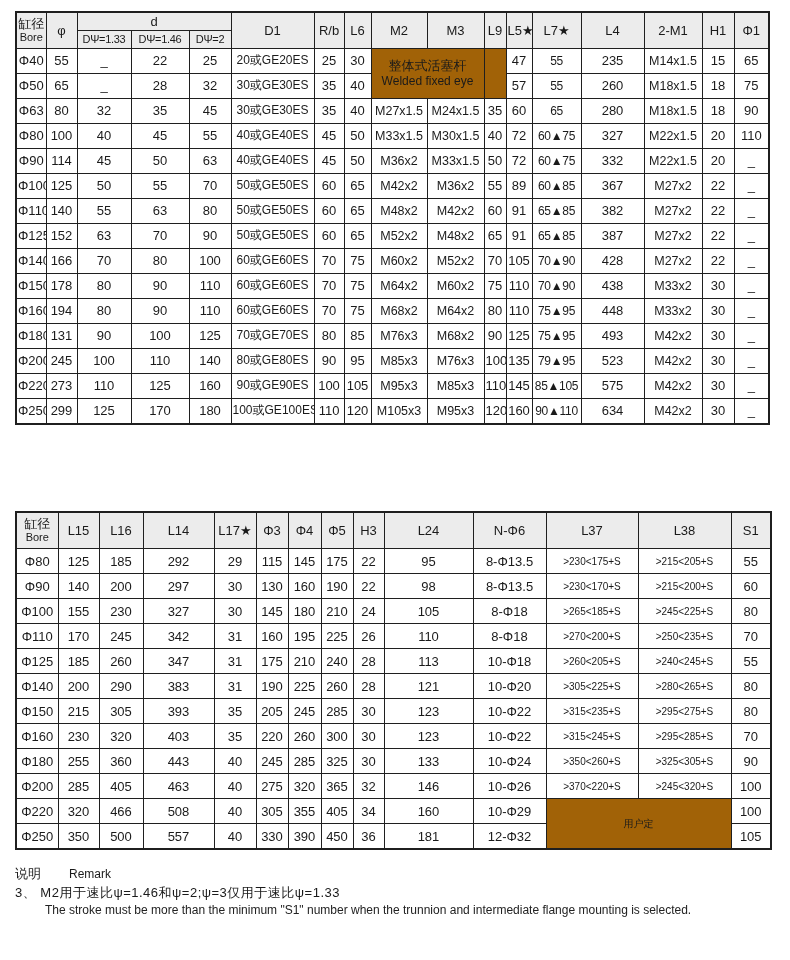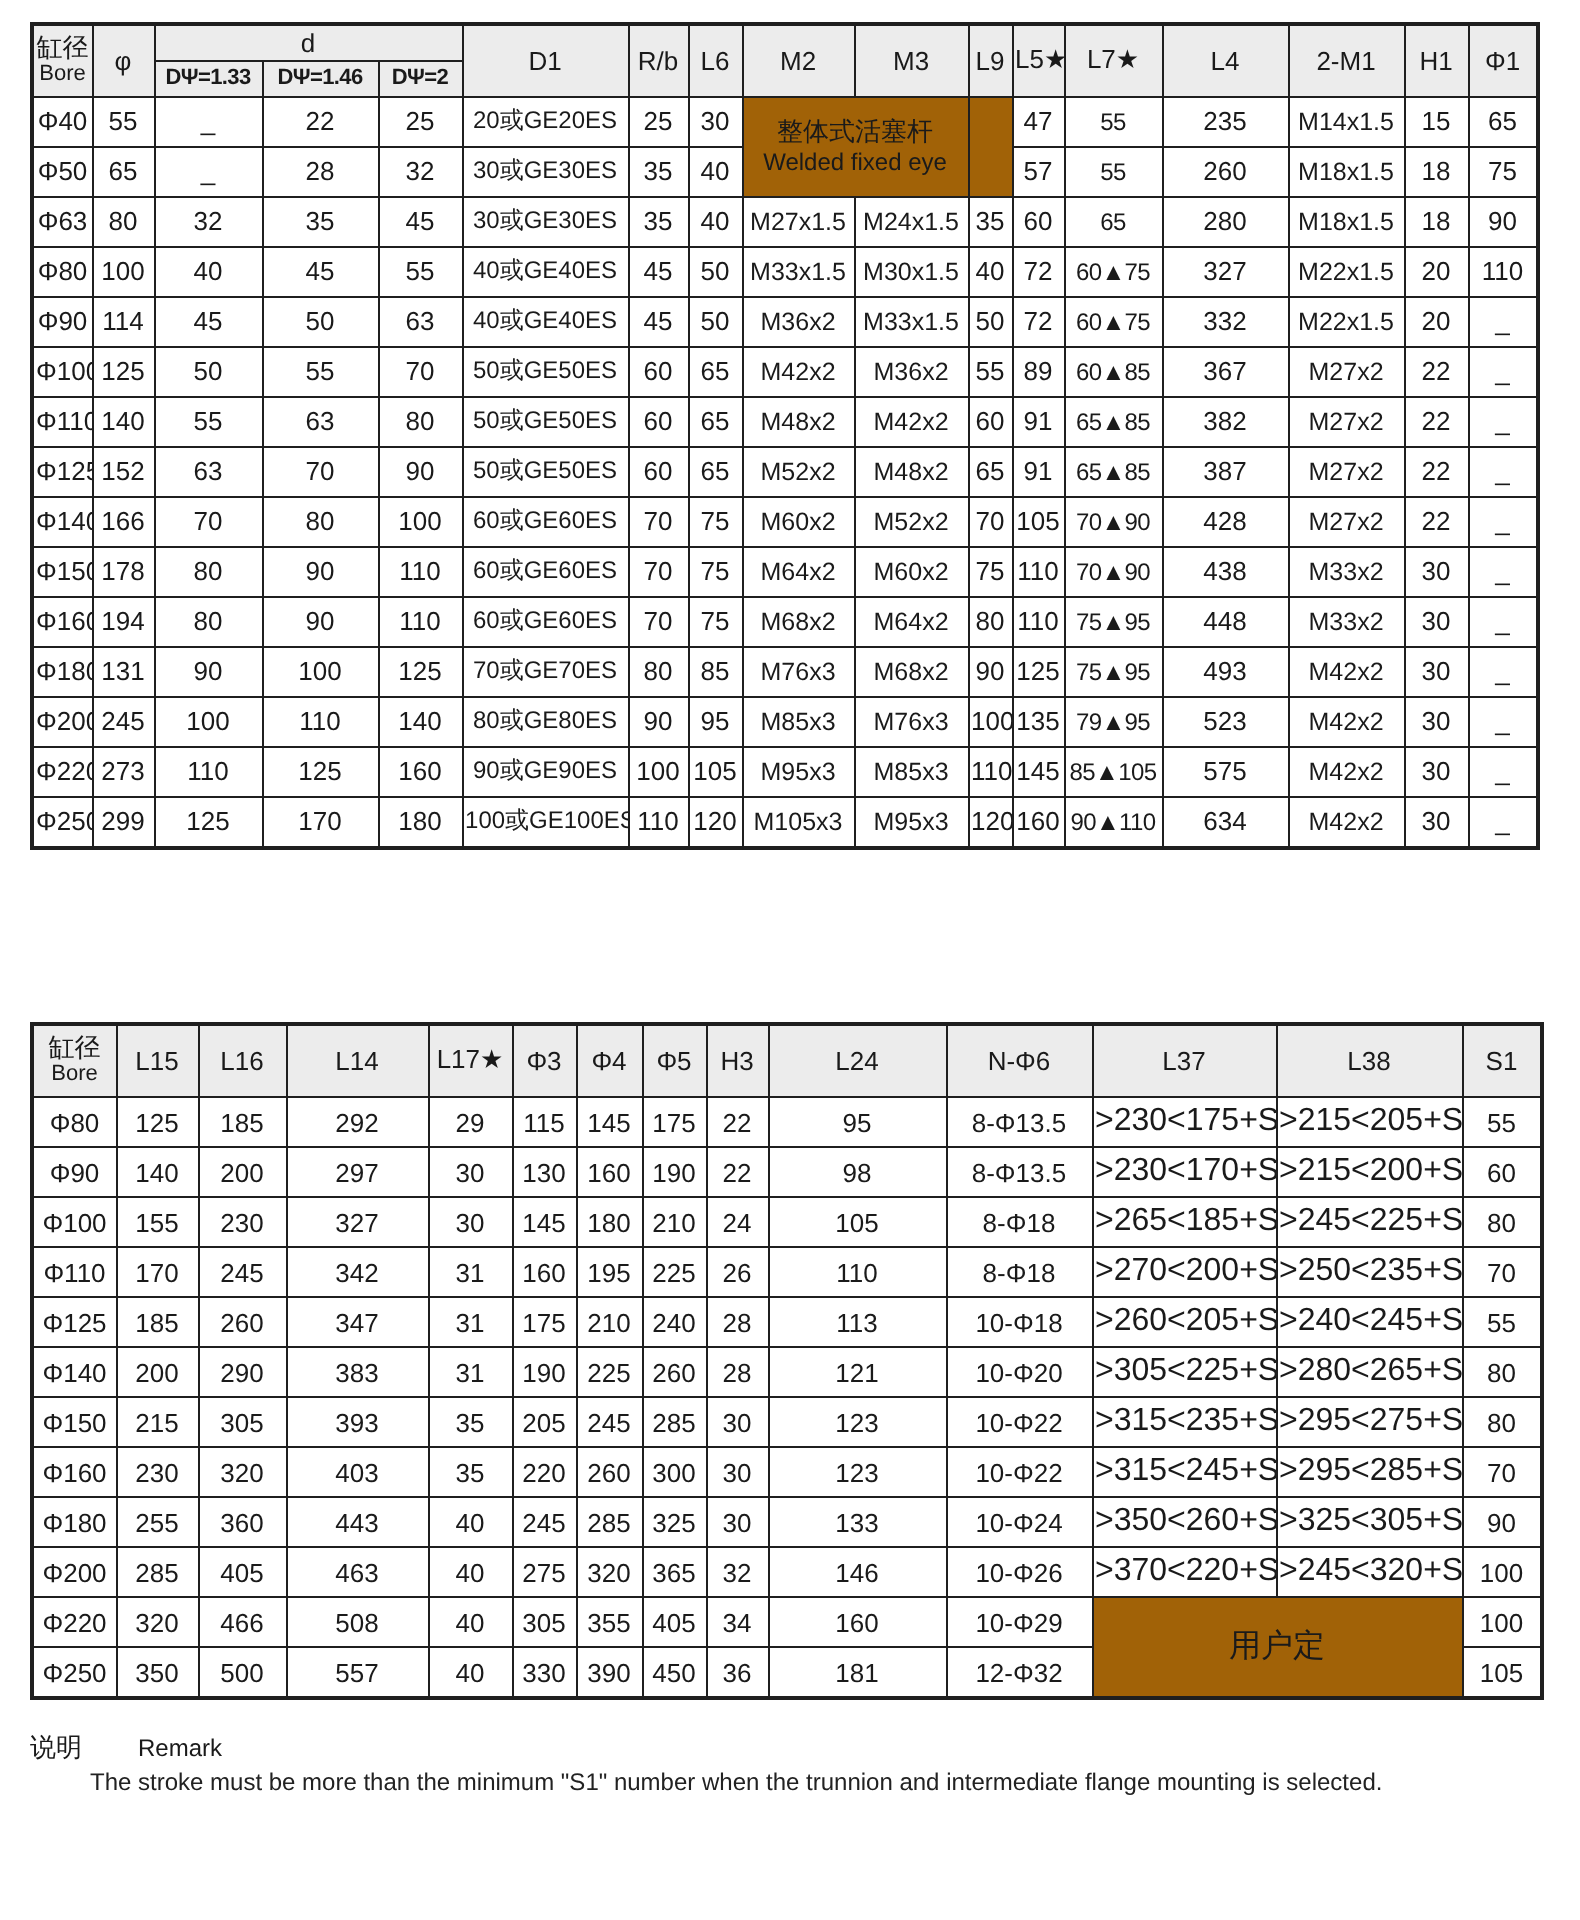--- a/index.html
+++ b/index.html
@@ -25,27 +25,27 @@
   td { font-size:13px; height:24px; }
 
   #t1 { margin:11px 0 0 15px; width:754px; }
   #t2 { margin:86px 0 0 15px; width:755px; }
 
   #t1 thead tr { height:18px; }
   #t2 thead tr { height:37px; }
 
   .h-zh { font-size:13px; line-height:14px; }
   .h-en { font-size:11px; line-height:12px; }
-  .d-sub { font-size:11px; letter-spacing:-0.3px;font-weight:bold; }
+  .d-sub { font-size:11px; letter-spacing:-0.3px; }
 
   #t1 td.c5 { font-size:12px; }      
   #t1 td.c14 { font-size:12.5px; }   
   #t1 td.c8, #t1 td.c9 { font-size:12.5px; } 
   #t1 td.c12 { font-size:12px; letter-spacing:-0.3px; } 
-  #t2 td.c11, #t2 td.c12 { font-size:16px;margin-top:40px; } 
+  #t2 td.c11, #t2 td.c12 { font-size:10px;margin-top:40px; } 
 
   .note-zh { font-size:13px; line-height:16px; }
   .note-en { font-size:12px; line-height:14px; }
   .merged-cell { background:#a16207; }
 
   .remarks { margin:14px 0 0 15px; }
   .rm-title { font-size:13px; height:19px; line-height:19px; }
   .rm-title .rm-en { font-size:12px;padding-left:28px; }
   .rm-line { font-size:13px; height:19px; line-height:19px; letter-spacing:0.5px; }
   .rm-en-line { font-size:12px; height:17px; line-height:17px; margin-left:30px; color:#222; }
@@ -616,17 +616,18 @@
           <td class="c8">36</td>
           <td class="c9">181</td>
           <td class="c10">12-Φ32</td>
           <td class="c13">105</td>
         </tr>
       </tbody>
     </table>
 
   <div class="remarks">
     <div class="rm-title"><span class="rm-zh">说明</span><span class="rm-en">Remark</span></div>
+    <div class="rm-line">3、 M2用于速比ψ=1.46和ψ=2;ψ=3仅用于速比ψ=1.33</div>
     <div class="rm-en-line">The stroke must be more than the minimum "S1" number when the  trunnion and intermediate flange mounting is selected.</div>
 
   </div>
 
 </div>
 
 </body></html>

